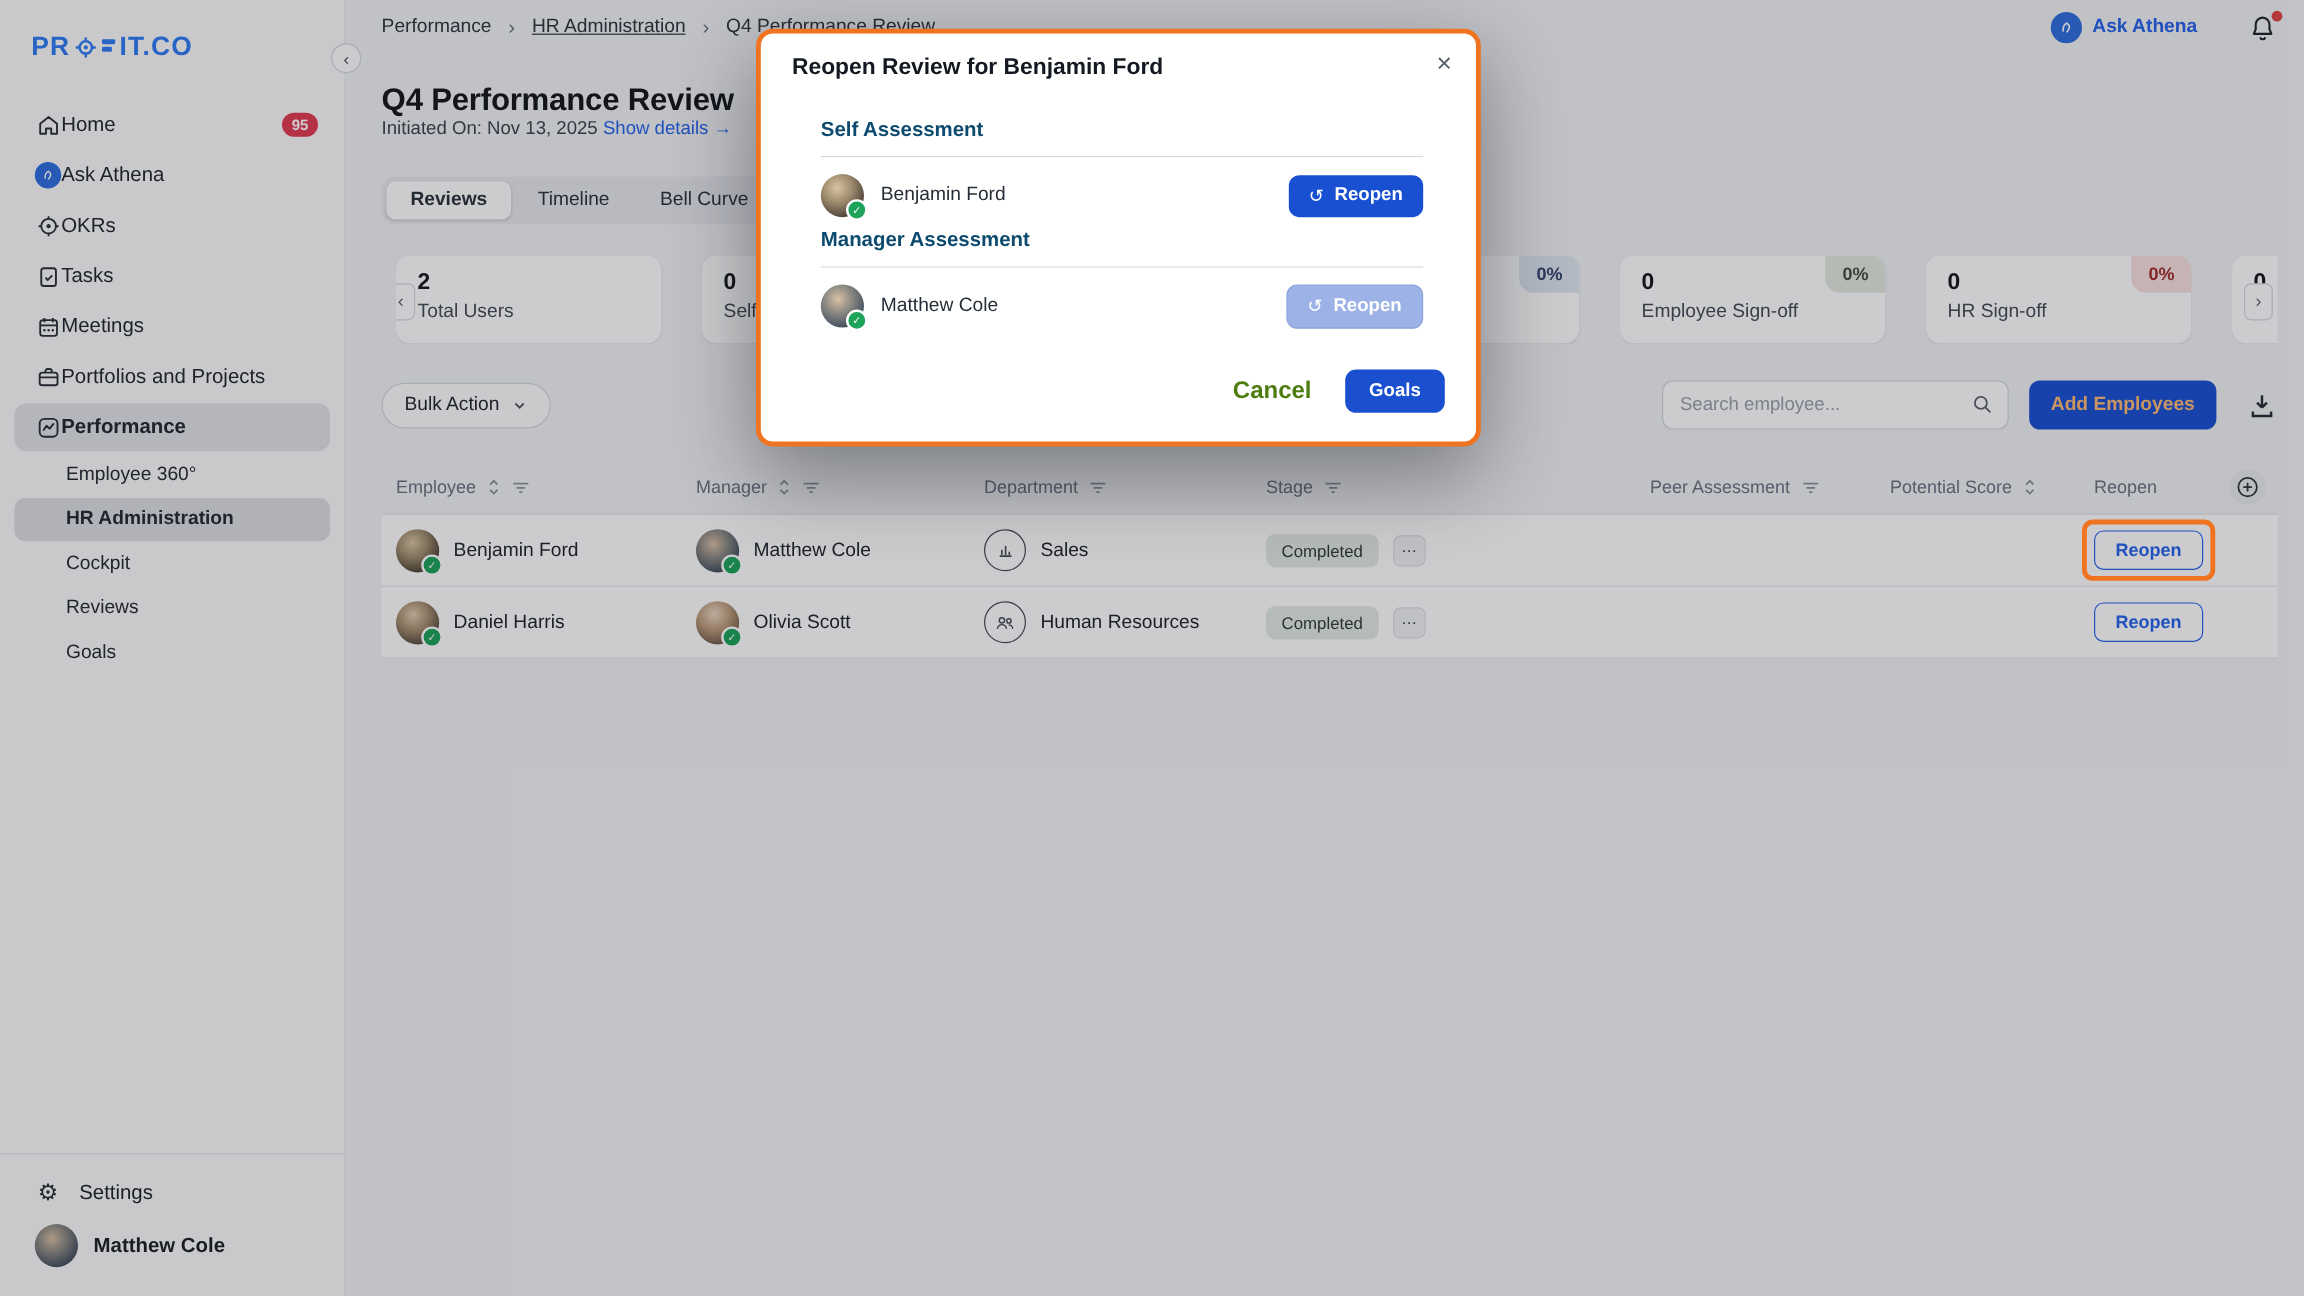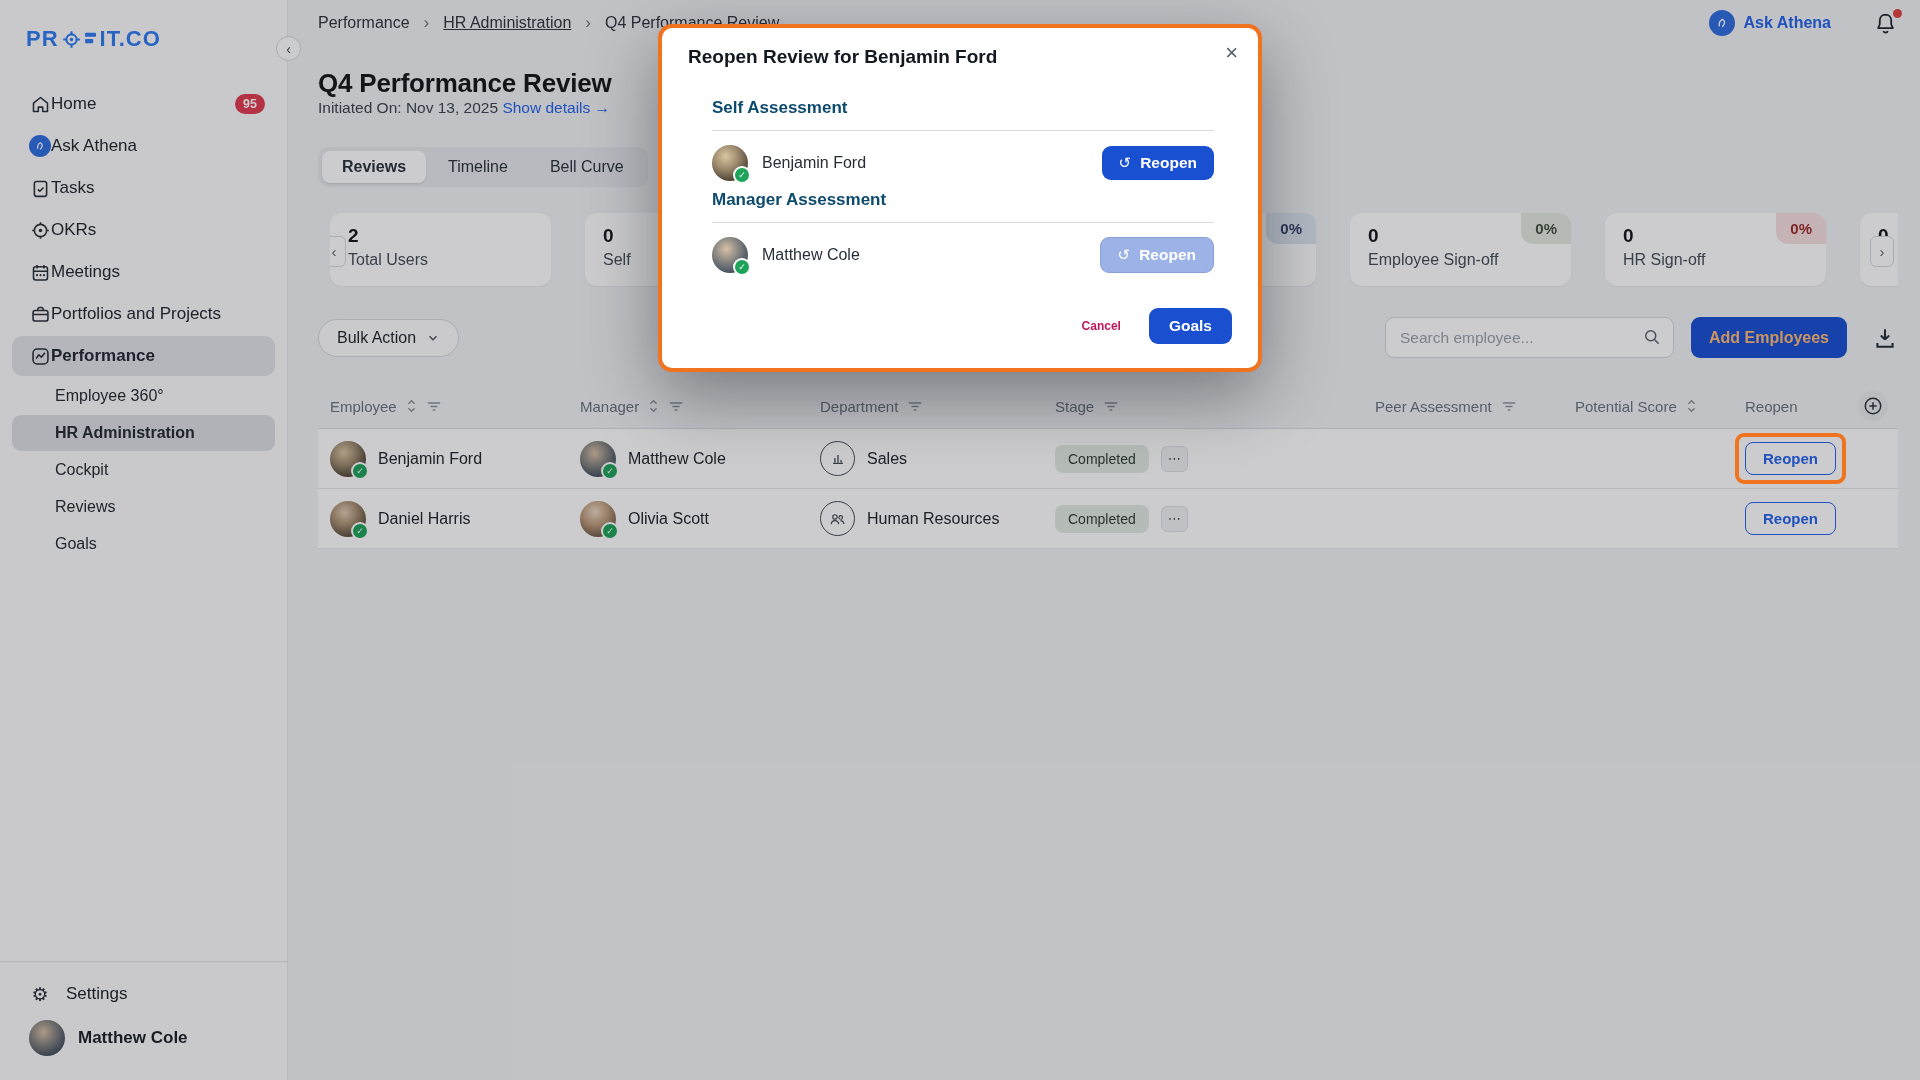--- a/index.html
+++ b/index.html
@@ -111,36 +111,36 @@
   .mini-dots::before{content:"\22EF";font-size:13px;}
   .btn-reopen-outline{border:1px solid #2563eb;color:#2563eb;background:transparent;border-radius:8px;padding:7px 17px;
     font-size:15px;font-weight:600;font-family:inherit;cursor:pointer;white-space:nowrap;}
   .btn-wrap{position:relative;display:inline-block;}
   .ring{position:absolute;left:-10px;top:-9px;right:-10px;bottom:-9px;border:4px solid #f0731f;border-radius:9px;z-index:60;pointer-events:none;}
   .plus-btn{width:30px;height:30px;border-radius:50%;background:#e9ebee;display:flex;align-items:center;justify-content:center;
     color:#2b323b;cursor:pointer;margin:0 auto;}
 
   
   .overlay{position:absolute;inset:0;background:rgba(13,16,22,.21);z-index:50;pointer-events:none;}
-  .modal{position:absolute;left:658px;top:24px;width:604px;box-sizing:border-box;background:#fff;border:4px solid #f0731f;
+  .modal{position:absolute;left:630px;top:24px;width:604px;box-sizing:border-box;background:#fff;border:4px solid #f0731f;
     border-radius:14px;z-index:100;box-shadow:0 24px 70px rgba(10,14,22,.40);padding:18px 26px 14px;}
   .modal-title{font-size:19px;font-weight:700;color:#131821;}
   .modal-close{position:absolute;top:14px;right:20px;font-size:22px;color:#565e69;cursor:pointer;line-height:1;}
   .m-section{margin:0 18px 0 24px;}
   .m-heading{margin-top:30px;font-size:17px;font-weight:700;color:#0c4a6e;}
   .m-heading.tight{margin-top:8px;}
   .m-divider{height:1px;background:#d8dbe0;margin-top:12px;}
   .m-person-row{margin-top:13px;display:flex;align-items:center;height:38px;}
   .m-name{margin-left:14px;font-size:16px;color:#272e38;}
   .btn-reopen-filled{margin-left:auto;display:flex;align-items:center;gap:9px;background:#194fd1;color:#fff;border:none;
     border-radius:9px;padding:8px 17px;font-size:15.5px;font-weight:700;font-family:inherit;cursor:pointer;}
   .btn-reopen-filled.pressed{background:#9db3e7;border:1px solid #8aa2da;}
   .undo-ic::before{content:"\21BA";font-size:15px;font-weight:400;}
   .m-footer{margin-top:34px;display:flex;justify-content:flex-end;align-items:center;gap:28px;padding-bottom:10px;}
-  .m-cancel{color:#be185d;font-size:12px;font-weight:600;cursor:pointer;}
+  .m-cancel{color:#4d7c0f;font-size:20px;font-weight:600;cursor:pointer;}
   .m-save{background:#1a4fd0;color:#fff;border:none;border-radius:9px;padding:9px 20px;font-size:15.5px;font-weight:700;
     font-family:inherit;cursor:pointer;}
   .close-glyph::before{content:"\00D7";}
   .chev-l::before{content:"\2039";}
   .chev-r::before{content:"\203A";}
 </style>
 </head>
 <body>
 
 <div class="app">
@@ -178,35 +178,35 @@
         <span class="nav-ic athena-ic" style="width:22px;height:22px;">
           <svg width="14" height="14" viewBox="0 0 24 24" fill="none" stroke="#fff" stroke-width="2">
               <path d="M8 17c-.5-4.5 1-9 4.5-10.5 2.5 1.5 4 4.5 2.5 7.5l-2.5 4"></path>
             </svg>
         </span>
         <span>Ask Athena</span>
       </div>
       <div class="nav-item">
         <span class="nav-ic">
           <svg width="21" height="21" viewBox="0 0 24 24" fill="none" stroke="currentColor" stroke-width="1.8">
-              <rect x="5" y="4" width="14" height="17" rx="2.5"></rect>
-              <path d="m9 13 2.2 2.2 4.3-4.4" stroke-linejoin="round"></path>
-            </svg>
-        </span>
-        <span>Tasks</span>
+              <circle cx="12" cy="12" r="7"></circle>
+              <circle cx="12" cy="12" r="2" fill="currentColor" stroke="none"></circle>
+              <path d="M12 2.5V5M12 19v2.5M2.5 12H5M19 12h2.5"></path>
+            </svg>
+        </span>
+        <span>OKRs</span>
       </div>
       <div class="nav-item">
         <span class="nav-ic">
           <svg width="21" height="21" viewBox="0 0 24 24" fill="none" stroke="currentColor" stroke-width="1.8">
-              <circle cx="12" cy="12" r="7"></circle>
-              <circle cx="12" cy="12" r="2" fill="currentColor" stroke="none"></circle>
-              <path d="M12 2.5V5M12 19v2.5M2.5 12H5M19 12h2.5"></path>
-            </svg>
-        </span>
-        <span>OKRs</span>
+              <rect x="5" y="4" width="14" height="17" rx="2.5"></rect>
+              <path d="m9 13 2.2 2.2 4.3-4.4" stroke-linejoin="round"></path>
+            </svg>
+        </span>
+        <span>Tasks</span>
       </div>
       <div class="nav-item">
         <span class="nav-ic">
           <svg width="21" height="21" viewBox="0 0 24 24" fill="none" stroke="currentColor" stroke-width="1.8">
               <rect x="4" y="5.5" width="16" height="15" rx="2.5"></rect>
               <path d="M8 3.5v4M16 3.5v4M4 10.5h16"></path>
               <path d="M8 15h.01M12 15h.01M16 15h.01" stroke-width="2.4" stroke-linecap="round"></path>
             </svg>
         </span>
         <span>Meetings</span>

